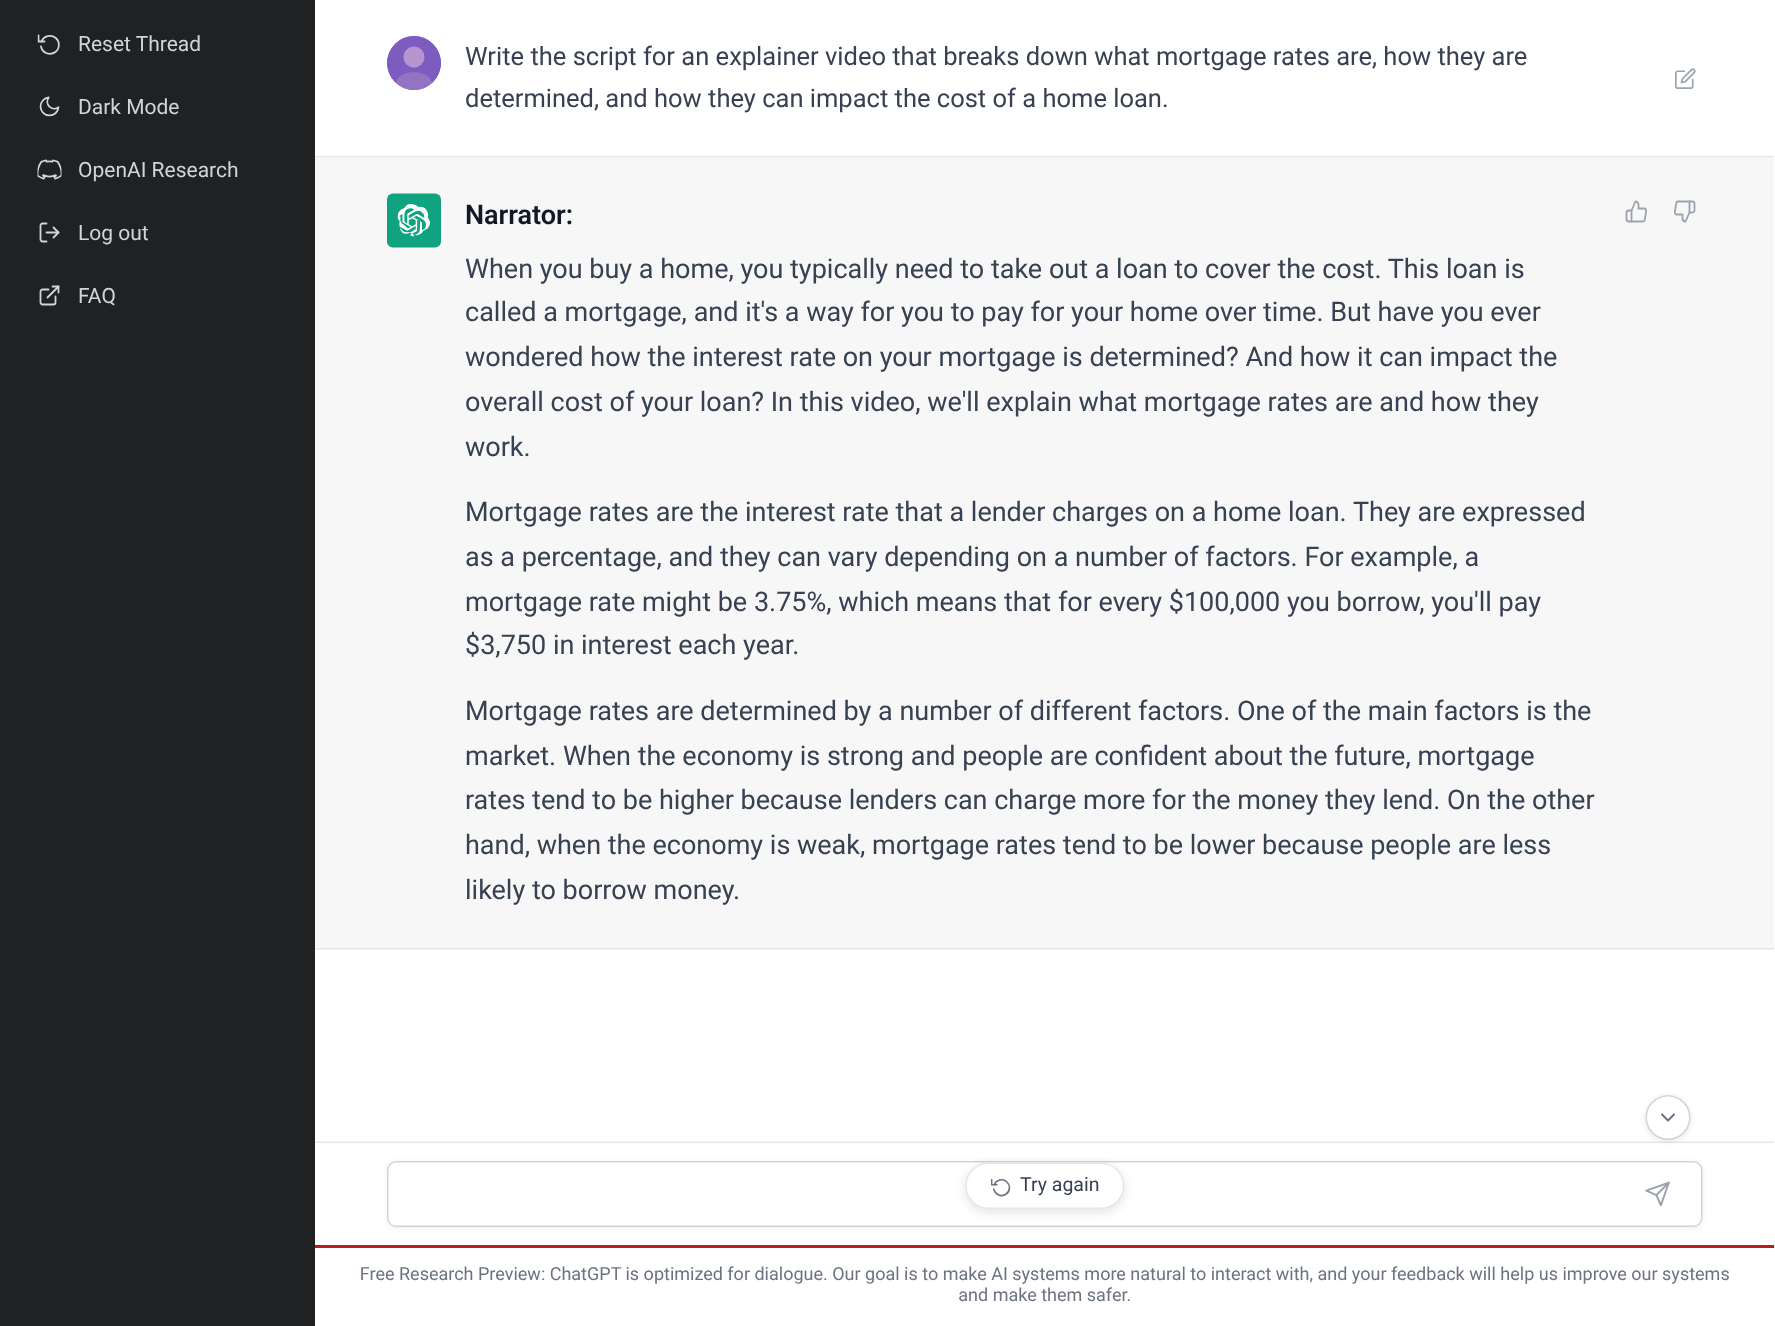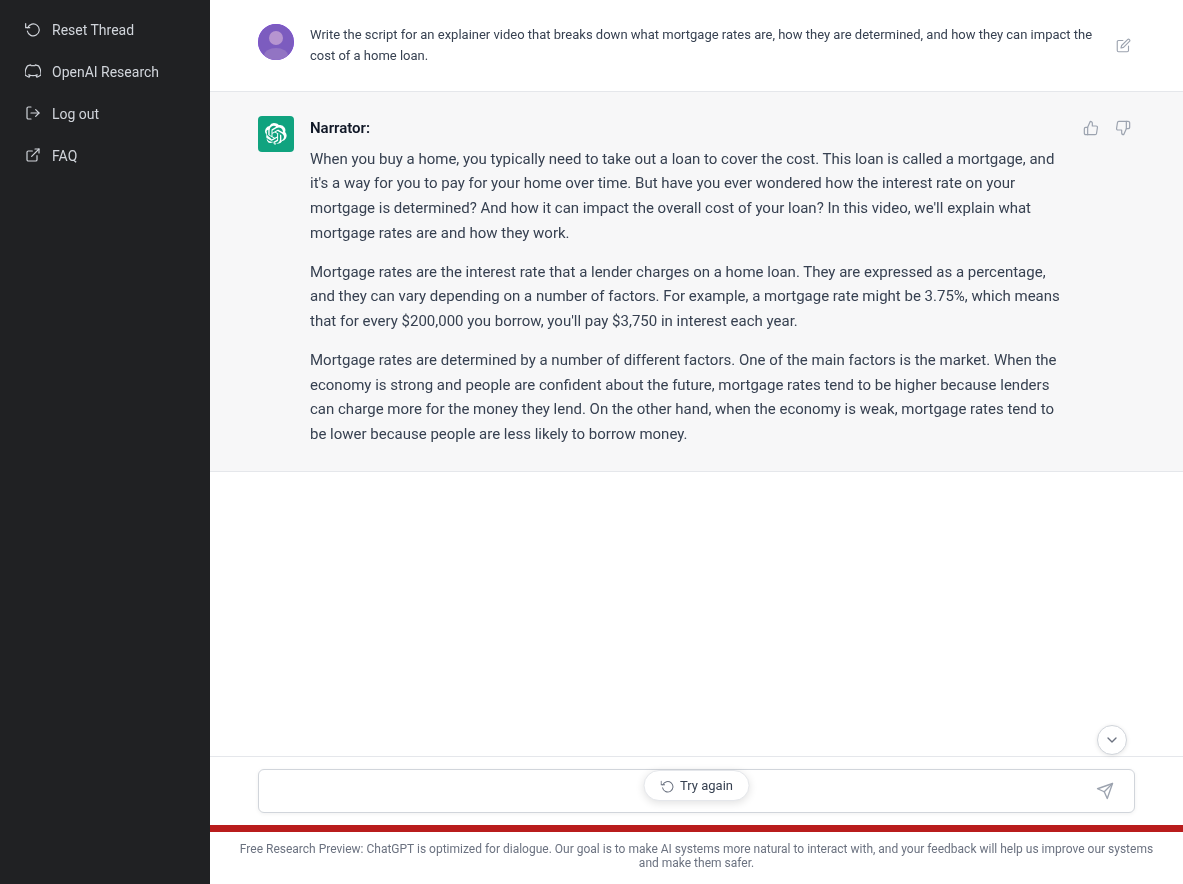--- a/index.html
+++ b/index.html
@@ -91,21 +91,21 @@
       justify-content: center;
     }
     .avatar-ai svg {
       width: 22px;
       height: 22px;
       fill: #fff;
     }
 
     .message-content {
       flex: 1;
-      font-size: 15px;
+      font-size: 18px;
       line-height: 1.65;
       color: #374151;
       position: relative;
     }
     .message-content .narrator-label {
       font-weight: 600;
       color: #111827;
       display: block;
       margin-bottom: 6px;
     }
@@ -133,21 +133,21 @@
       height: 16px;
       stroke: currentColor;
       fill: none;
       stroke-width: 1.8;
       stroke-linecap: round;
       stroke-linejoin: round;
     }
 
     .user-message-content {
       flex: 1;
-      font-size: 13px;
+      font-size: 17px;
       line-height: 1.65;
       color: #374151;
     }
     .user-edit-btn {
       background: none;
       border: none;
       cursor: pointer;
       color: #9ca3af;
       margin-left: 12px;
       padding: 4px;
@@ -204,21 +204,21 @@
       stroke-width: 1.8; stroke-linecap: round; stroke-linejoin: round;
     }
 
     
     #footer {
       background: #fff;
       text-align: center;
       padding: 10px 24px 14px;
       font-size: 12px;
       color: #6b7280;
-      border-top: 7px solid #b91c1c;
+      border-top: 2px solid #b91c1c;
     }
 
     
     .try-again-tooltip {
       position: absolute;
       bottom: 24px;
       left: 50%;
       transform: translateX(-50%);
       background: #fff;
       border: 1px solid #e5e7eb;
@@ -288,20 +288,28 @@
   <div class="sidebar-item">
     <span class="sidebar-icon">
       <svg viewBox="0 0 24 24">
           <polyline points="1 4 1 10 7 10"></polyline>
           <path d="M3.51 15a9 9 0 1 0 .49-5"></path>
         </svg>
     </span>
     <span>Reset Thread</span>
   </div>
 
+  <div class="sidebar-item">
+    <span class="sidebar-icon">
+      <svg viewBox="0 0 24 24">
+          <path d="M21 12.79A9 9 0 1 1 11.21 3 7 7 0 0 0 21 12.79z"></path>
+        </svg>
+    </span>
+    <span>Dark Mode</span>
+  </div>
 
   <div class="sidebar-item">
     <span class="sidebar-icon">
       <svg viewBox="0 0 24 24" stroke-width="1.8">
         <path d="M20.317 4.37a19.791 19.791 0 0 0-4.885-1.515.074.074 0 0 0-.079.037c-.21.375-.444.864-.608 1.25a18.27 18.27 0 0 0-5.487 0 12.64 12.64 0 0 0-.617-1.25.077.077 0 0 0-.079-.037A19.736 19.736 0 0 0 3.677 4.37a.07.07 0 0 0-.032.027C.533 9.046-.32 13.58.099 18.057c.002.022.015.044.033.055a19.888 19.888 0 0 0 5.993 3.03.078.078 0 0 0 .084-.028c.462-.63.874-1.295 1.226-1.994a.076.076 0 0 0-.041-.106 13.107 13.107 0 0 1-1.872-.892.077.077 0 0 1-.008-.128 10.2 10.2 0 0 0 .372-.292.074.074 0 0 1 .077-.01c3.928 1.793 8.18 1.793 12.062 0a.074.074 0 0 1 .078.01c.12.098.246.198.373.292a.077.077 0 0 1-.006.127 12.299 12.299 0 0 1-1.873.892.077.077 0 0 0-.041.107c.36.698.772 1.362 1.225 1.993a.076.076 0 0 0 .084.028 19.839 19.839 0 0 0 6.002-3.03.077.077 0 0 0 .032-.054c.5-5.177-.838-9.674-3.549-13.66a.061.061 0 0 0-.031-.03z"></path>
       </svg>
     </span>
     <span>OpenAI Research</span>
   </div>
 
@@ -354,21 +362,21 @@
     <div class="message-row ai-row">
       <div class="avatar-ai">
 
         <svg viewBox="0 0 41 41" fill="white">
           <path d="M37.532 16.87a9.963 9.963 0 0 0-.856-8.184 10.078 10.078 0 0 0-10.855-4.835 9.964 9.964 0 0 0-6.13-3.386 10.079 10.079 0 0 0-11.454 4.934 9.964 9.964 0 0 0-6.656 4.629 10.079 10.079 0 0 0 1.24 11.817 9.965 9.965 0 0 0 .856 8.185 10.079 10.079 0 0 0 10.855 4.835 9.965 9.965 0 0 0 6.129 3.386 10.079 10.079 0 0 0 11.455-4.934 9.965 9.965 0 0 0 6.656-4.629 10.079 10.079 0 0 0-1.24-11.818zm-17.151 23.358a7.48 7.48 0 0 1-4.798-1.735c.061-.033.168-.091.237-.134l7.964-4.6a1.294 1.294 0 0 0 .655-1.134V19.054l3.366 1.944a.12.12 0 0 1 .066.092v9.299a7.505 7.505 0 0 1-7.49 7.839zm-16.134-6.892a7.48 7.48 0 0 1-.894-5.023c.06.036.162.099.237.141l7.964 4.6a1.297 1.297 0 0 0 1.308 0l9.724-5.614v3.888a.12.12 0 0 1-.048.103l-8.051 4.649a7.504 7.504 0 0 1-10.24-2.744zm-2.09-17.496a7.482 7.482 0 0 1 3.908-3.293V21.82a1.297 1.297 0 0 0 .654 1.132l9.723 5.614-3.366 1.944a.12.12 0 0 1-.114.012L8.017 25.883a7.504 7.504 0 0 1-3.86-10.043zm27.658 6.437l-9.724-5.615 3.367-1.943a.121.121 0 0 1 .114-.012l8.048 4.648a7.498 7.498 0 0 1-1.158 13.528v-9.476a1.293 1.293 0 0 0-.647-1.13zm3.35-5.043c-.059-.037-.162-.099-.236-.141l-7.965-4.6a1.298 1.298 0 0 0-1.308 0l-9.723 5.614v-3.888a.12.12 0 0 1 .048-.103l8.05-4.645a7.497 7.497 0 0 1 11.135 7.763zm-21.063 6.929l-3.367-1.944a.12.12 0 0 1-.065-.092v-9.299a7.497 7.497 0 0 1 12.293-5.756 6.94 6.94 0 0 0-.236.134l-7.965 4.6a1.294 1.294 0 0 0-.654 1.132l-.006 11.225zm1.829-3.943l4.33-2.501 4.332 2.498v4.993l-4.331 2.5-4.331-2.5z"></path>
         </svg>
       </div>
       <div class="message-content">
         <span class="narrator-label">Narrator:</span>
         <p>When you buy a home, you typically need to take out a loan to cover the cost. This loan is called a mortgage, and it's a way for you to pay for your home over time. But have you ever wondered how the interest rate on your mortgage is determined? And how it can impact the overall cost of your loan? In this video, we'll explain what mortgage rates are and how they work.</p>
-        <p>Mortgage rates are the interest rate that a lender charges on a home loan. They are expressed as a percentage, and they can vary depending on a number of factors. For example, a mortgage rate might be 3.75%, which means that for every $200,000 you borrow, you'll pay $3,750 in interest each year.</p>
+        <p>Mortgage rates are the interest rate that a lender charges on a home loan. They are expressed as a percentage, and they can vary depending on a number of factors. For example, a mortgage rate might be 3.75%, which means that for every $100,000 you borrow, you'll pay $3,750 in interest each year.</p>
         <p>Mortgage rates are determined by a number of different factors. One of the main factors is the market. When the economy is strong and people are confident about the future, mortgage rates tend to be higher because lenders can charge more for the money they lend. On the other hand, when the economy is weak, mortgage rates tend to be lower because people are less likely to borrow money.</p>
       </div>
       <div class="message-actions">
         <button class="action-btn" title="Thumbs up">
           <svg viewBox="0 0 24 24">
             <path d="M14 9V5a3 3 0 0 0-3-3l-4 9v11h11.28a2 2 0 0 0 2-1.7l1.38-9a2 2 0 0 0-2-2.3H14z"></path>
             <path d="M7 22H4a2 2 0 0 1-2-2v-7a2 2 0 0 1 2-2h3"></path>
           </svg>
         </button>
         <button class="action-btn" title="Thumbs down">

